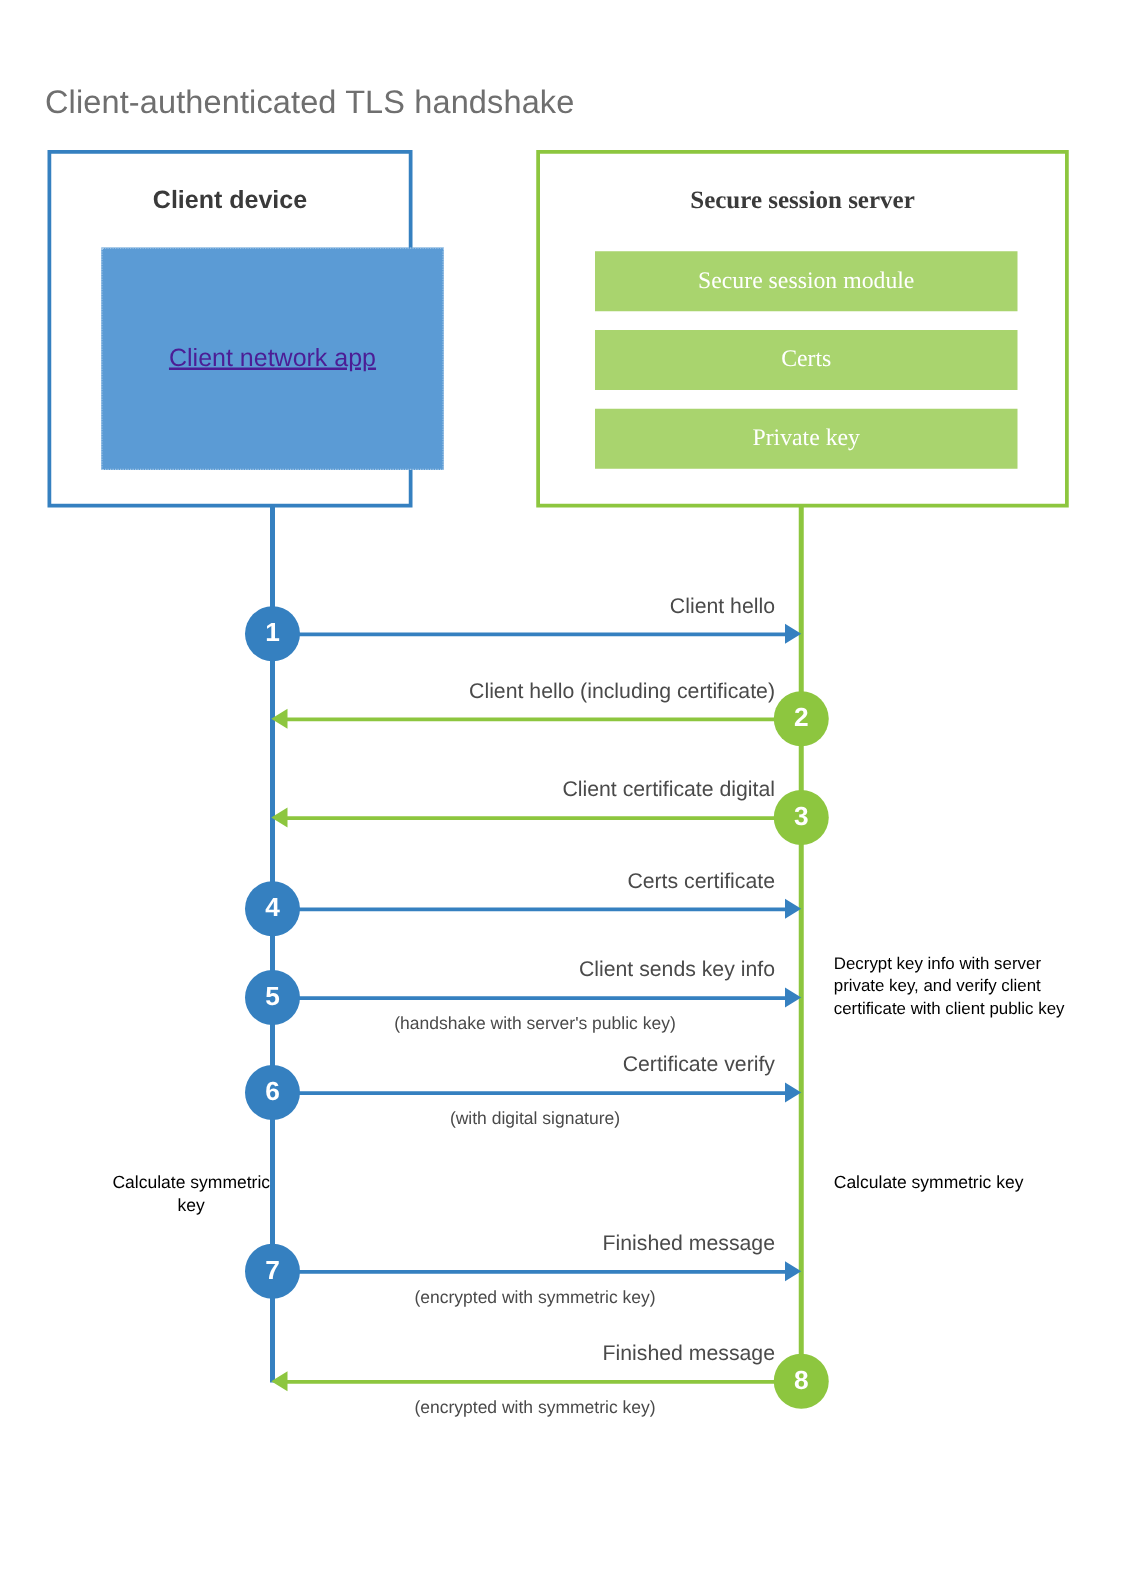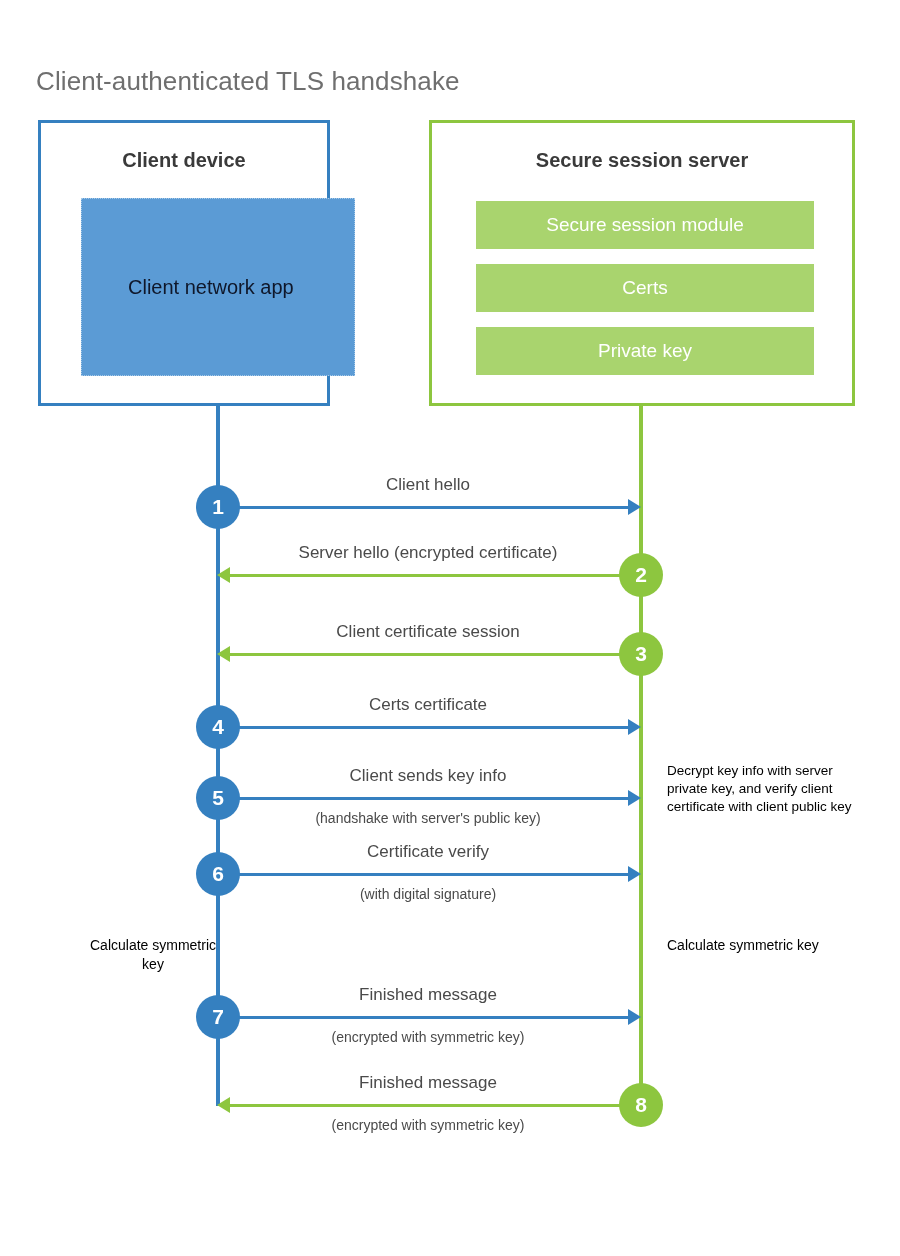--- a/index.html
+++ b/index.html
@@ -41,20 +41,21 @@
     width: 292px;
     height: 286px;
     border: 3px solid #3580c0;
   }
   #server-box {
     left: 429px;
     top: 120px;
     width: 426px;
     height: 286px;
     border: 3px solid #8dc63f;
+    font-family: Liberation Serif, serif;
   }
   .entity-title {
     position: absolute;
     left: 0;
     right: 0;
     top: 26px;
     text-align: center;
     font-size: 20px;
     font-weight: bold;
     color: #3a3a3a;
@@ -68,24 +69,26 @@
     width: 274px;
     height: 178px;
     background: #5b9bd5;
     border: 1px dotted #a6c9e8;
     box-sizing: border-box;
     display: flex;
     align-items: center;
     justify-content: center;
   }
   #client-app-label {
-    color: #0f172a;
+    color: #4c1d95;
     font-size: 20px;
     line-height: 28px;
+    text-align: center;
     width: 180px;
+    text-decoration: underline;
   }
 
   
   .server-bar {
     position: absolute;
     left: 44px;
     width: 338px;
     height: 48px;
     background: #a9d46e;
     display: flex;
@@ -177,23 +180,23 @@
     left: 196px;
     background: #3580c0;
   }
   .step-badge.server-side {
     left: 619px;
     background: #8dc63f;
   }
 
   .msg-label {
     position: absolute;
-    left: 218px;
+    left: 200px;
     width: 420px;
-    text-align: center;
+    text-align: right;
     font-size: 17px;
     color: #4a4a4a;
     top: -32px;
     white-space: nowrap;
   }
   .msg-sublabel {
     position: absolute;
     left: 218px;
     width: 420px;
     text-align: center;
@@ -268,27 +271,27 @@
     <div class="msg-row" style="top: 507px;">
       <div class="msg-line to-server"></div>
       <div class="arrow-head right"></div>
       <div class="step-badge client-side">1</div>
       <div class="msg-label">Client hello</div>
     </div>
     <div class="msg-row" style="top: 575px;">
       <div class="msg-line to-client"></div>
       <div class="arrow-head left"></div>
       <div class="step-badge server-side">2</div>
-      <div class="msg-label">Server hello (encrypted certificate)</div>
+      <div class="msg-label">Client hello (including certificate)</div>
     </div>
     <div class="msg-row" style="top: 654px;">
       <div class="msg-line to-client"></div>
       <div class="arrow-head left"></div>
       <div class="step-badge server-side">3</div>
-      <div class="msg-label">Client certificate session</div>
+      <div class="msg-label">Client certificate digital</div>
     </div>
     <div class="msg-row" style="top: 727px;">
       <div class="msg-line to-server"></div>
       <div class="arrow-head right"></div>
       <div class="step-badge client-side">4</div>
       <div class="msg-label">Certs certificate</div>
     </div>
     <div class="msg-row" style="top: 798px;">
       <div class="msg-line to-server"></div>
       <div class="arrow-head right"></div>

